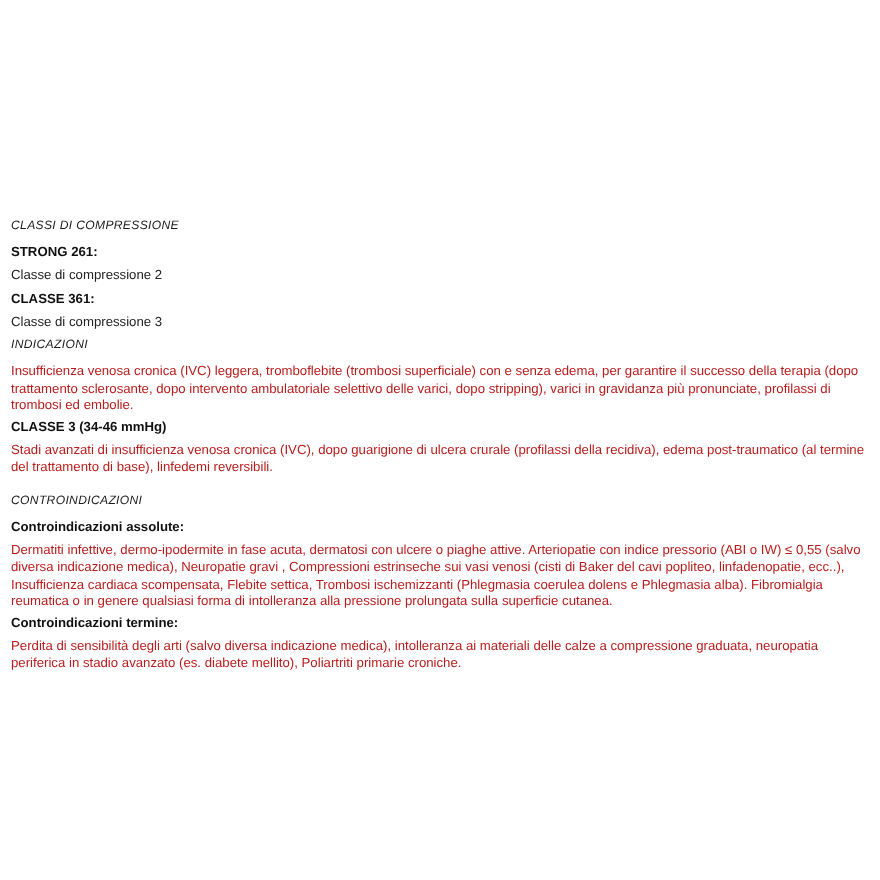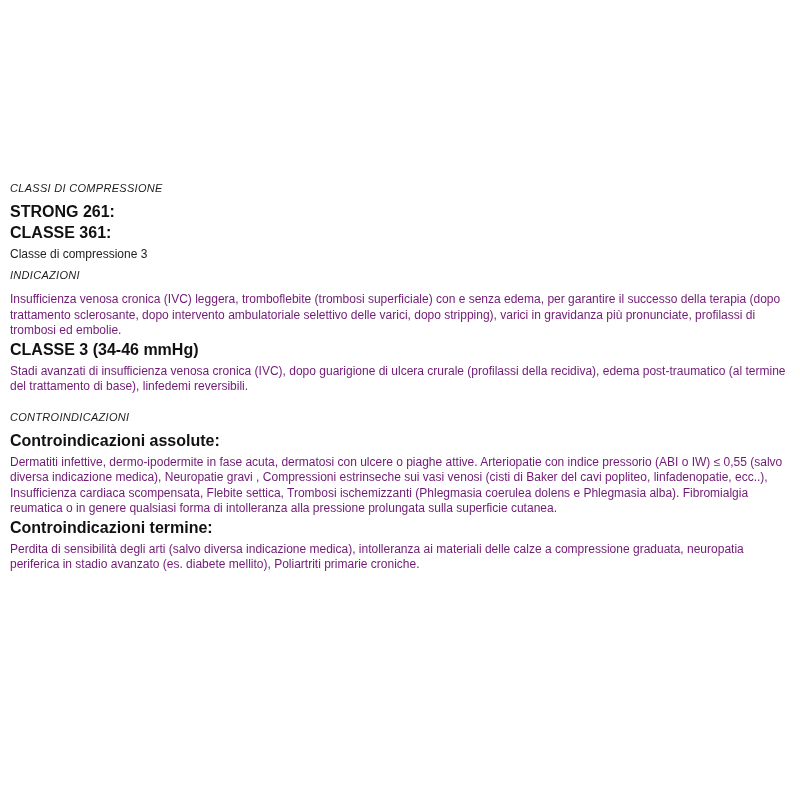--- a/index.html
+++ b/index.html
@@ -8,64 +8,65 @@
     position: relative;
     width: 800px;
     height: 800px;
     background: #ffffff;
     overflow: hidden;
     font-family: "Liberation Sans", sans-serif;
   }
   .content {
     position: absolute;
     left: 10px;
-    top: 181px;
+    top: 198px;
     width: 776px;
     color: #1f1f1f;
   }
   .section-heading {
     font-style: italic;
     font-weight: 400;
     font-size: 11px;
     line-height: 14px;
     letter-spacing: 0.3px;
     color: #1c1c1c;
     margin-bottom: 10px;
   }
   .section--indicazioni .section-heading { margin-top: 6px; }
   .section--controindicazioni .section-heading { margin-top: 15px; font-style: italic; }
   .label {
     font-weight: 700;
-    font-size: 16px;
+    font-size: 12px;
     line-height: 14px;
     color: #111111;
     margin-bottom: 7px;
   }
   .text-line {
     font-size: 12px;
     line-height: 14px;
     color: #222222;
     margin-bottom: 7px;
   }
   .para {
     font-size: 12px;
     line-height: 15.5px;
-    color: #701a75;
+    color: #b91c1c;
     margin-bottom: 4px;
   }
 </style>
 </head>
 <body>
 
 <div class="page">
   <div class="content">
 
     <div class="section section--classi">
       <div class="section-heading">CLASSI DI COMPRESSIONE</div>
       <div class="label">STRONG 261:</div>
+      <div class="text-line">Classe di compressione 2</div>
       <div class="label">CLASSE 361:</div>
       <div class="text-line">Classe di compressione 3</div>
     </div>
 
     <div class="section section--indicazioni">
       <div class="section-heading">INDICAZIONI</div>
       <div class="para">Insufficienza venosa cronica (IVC) leggera, tromboflebite (trombosi superficiale) con e senza edema, per garantire il successo della terapia (dopo trattamento sclerosante, dopo intervento ambulatoriale selettivo delle varici, dopo stripping), varici in gravidanza più pronunciate, profilassi di trombosi ed embolie.</div>
       <div class="label">CLASSE 3 (34-46 mmHg)</div>
       <div class="para">Stadi avanzati di insufficienza venosa cronica (IVC), dopo guarigione di ulcera crurale (profilassi della recidiva), edema post-traumatico (al termine del trattamento di base), linfedemi reversibili.</div>
     </div>

